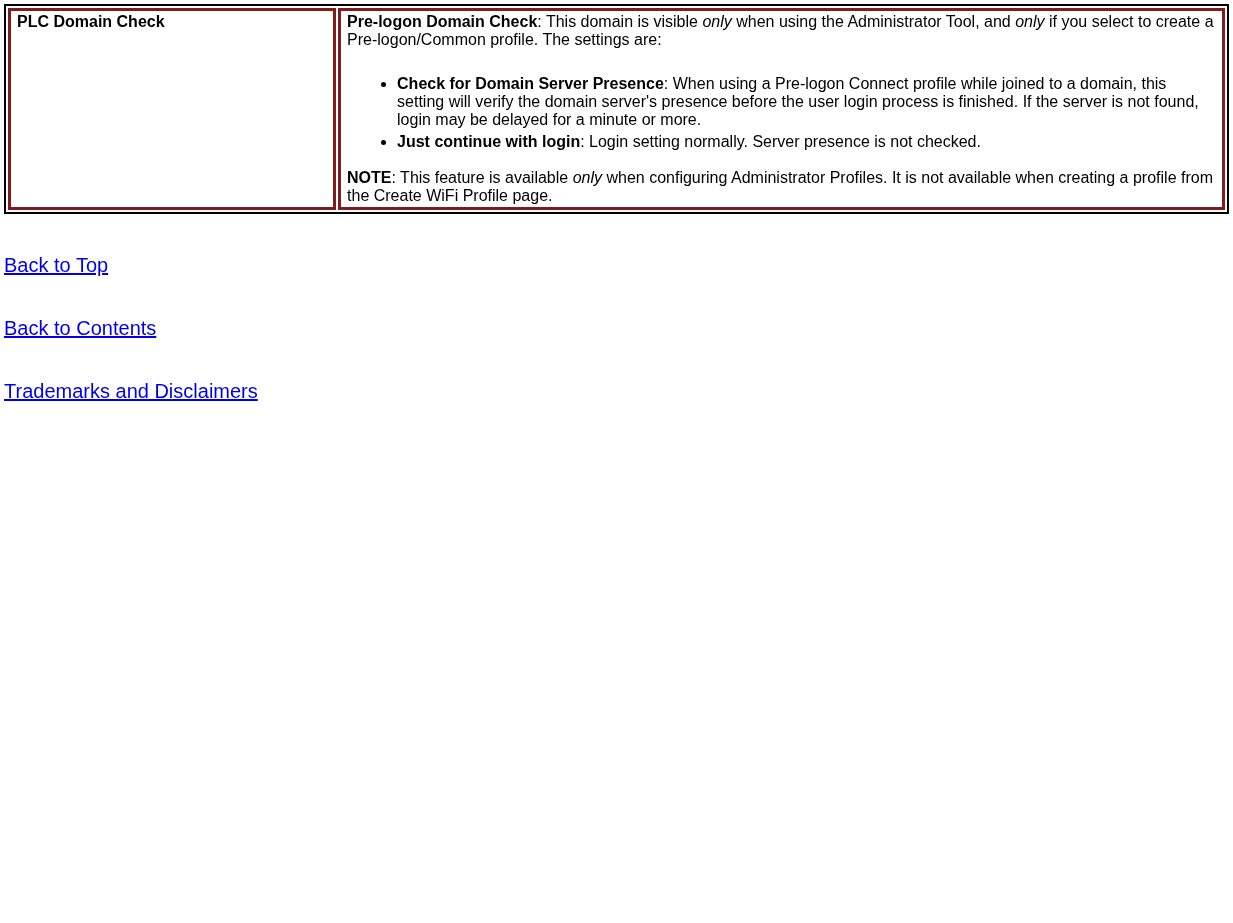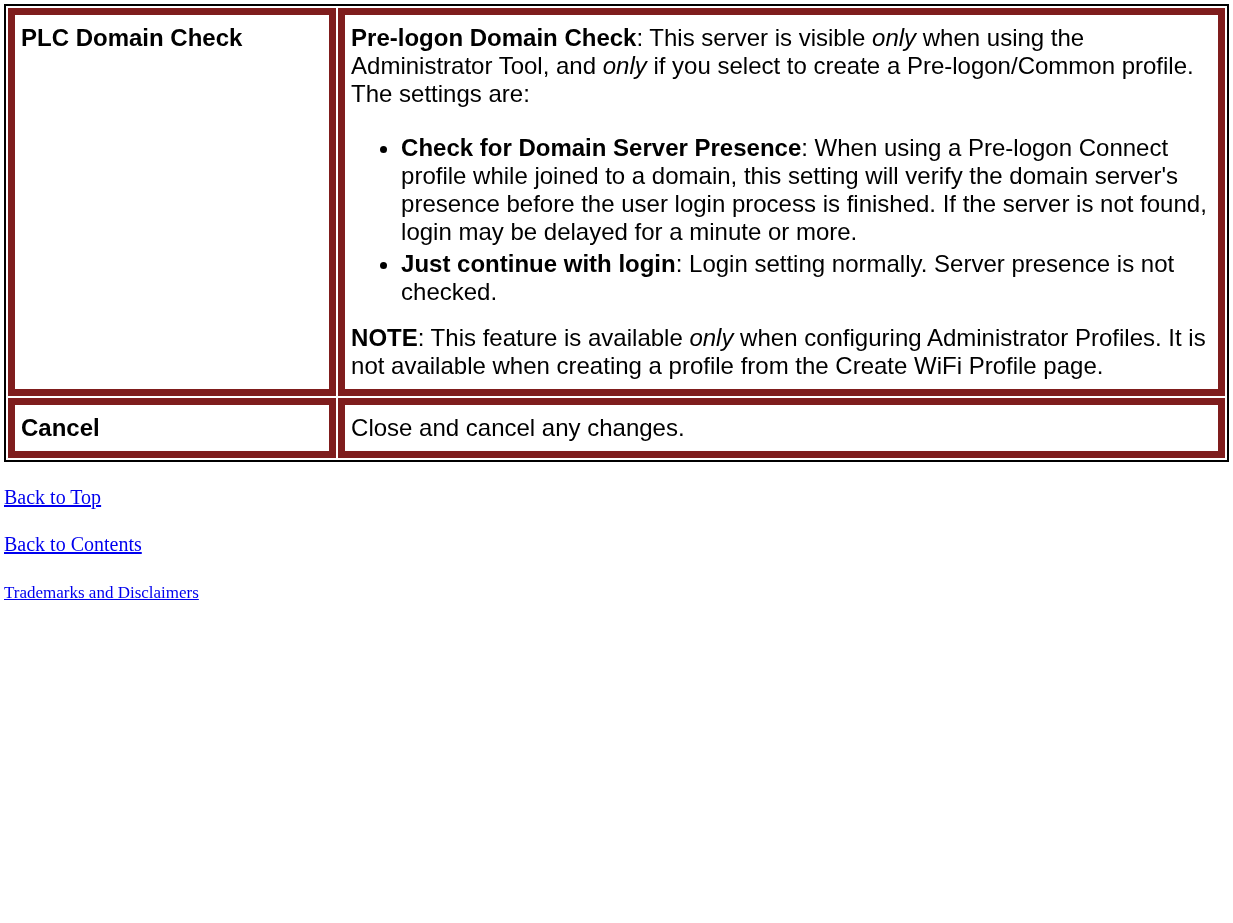--- a/index.html
+++ b/index.html
@@ -11,24 +11,24 @@
     background: #fff;
   }
   table.main-table {
     border-collapse: separate;
     border-spacing: 2px;
     border: 2px solid #000;
     width: 100%;
     table-layout: fixed;
   }
   table.main-table td {
-    border: 7px solid #7f1d1d;
-    padding: 9px 6px;
+    border: 3px solid #7f1d1d;
+    padding: 2px 6px;
     vertical-align: top;
-    font-size: 24px;
+    font-size: 16px;
   }
   table.main-table col.left { width: 27%; }
   table.main-table col.right { width: 73%; }
   .bold { font-weight: bold; }
   .italic { font-style: italic; }
   ul.disc {
     list-style-type: disc;
     margin: 26px 0 18px 0;
     padding-left: 50px;
   }
@@ -40,64 +40,55 @@
     border-top: 1px solid #999;
     margin-top: 28px;
     margin-bottom: 2px;
   }
   a.navlink {
     color: #0000EE;
     text-decoration: underline;
     font-size: 20px;
   }
   a.navlink.small {
-    font-size: 17px;
+    font-size: 20px;
   }
   p.navpara {
-    margin: 24px 0;
-    font-family: Liberation Serif, serif;
+    margin: 40px 0;
   }
 </style>
 </head>
 <body>
 
 <table class="main-table">
   <colgroup>
     <col class="left">
     <col class="right">
   </colgroup>
   <tbody>
 
     <tr>
       <td>
         <span class="bold">PLC Domain Check</span>
       </td>
       <td>
-        <span class="bold">Pre-logon Domain Check</span><span>: This server is visible </span><span class="italic">only</span><span> when using the Administrator Tool, and </span><span class="italic">only</span><span> if you select to create a Pre-logon/Common profile. The settings are:</span>
+        <span class="bold">Pre-logon Domain Check</span><span>: This domain is visible </span><span class="italic">only</span><span> when using the Administrator Tool, and </span><span class="italic">only</span><span> if you select to create a Pre-logon/Common profile. The settings are:</span>
         <ul class="disc">
           <li>
             <span class="bold">Check for Domain Server Presence</span><span>: When using a Pre-logon Connect profile while joined to a domain, this setting will verify the domain server's presence before the user login process is finished. If the server is not found, login may be delayed for a minute or more.</span>
           </li>
           <li>
             <span class="bold">Just continue with login</span><span>: Login setting normally. Server presence is not checked.</span>
           </li>
         </ul>
         <span class="bold">NOTE</span><span>: This feature is available </span><span class="italic">only</span><span> when configuring Administrator Profiles. It is not available when creating a profile from the Create WiFi Profile page.</span>
       </td>
     </tr>
 
 
-    <tr>
-      <td>
-        <span class="bold">Cancel</span>
-      </td>
-      <td>
-        <span>Close and cancel any changes.</span>
-      </td>
-    </tr>
 
   </tbody>
 </table>
 
 <p class="navpara">
   <a href="#" class="navlink">Back to Top</a>
 </p>
 
 <p class="navpara">
   <a href="#" class="navlink">Back to Contents</a>

